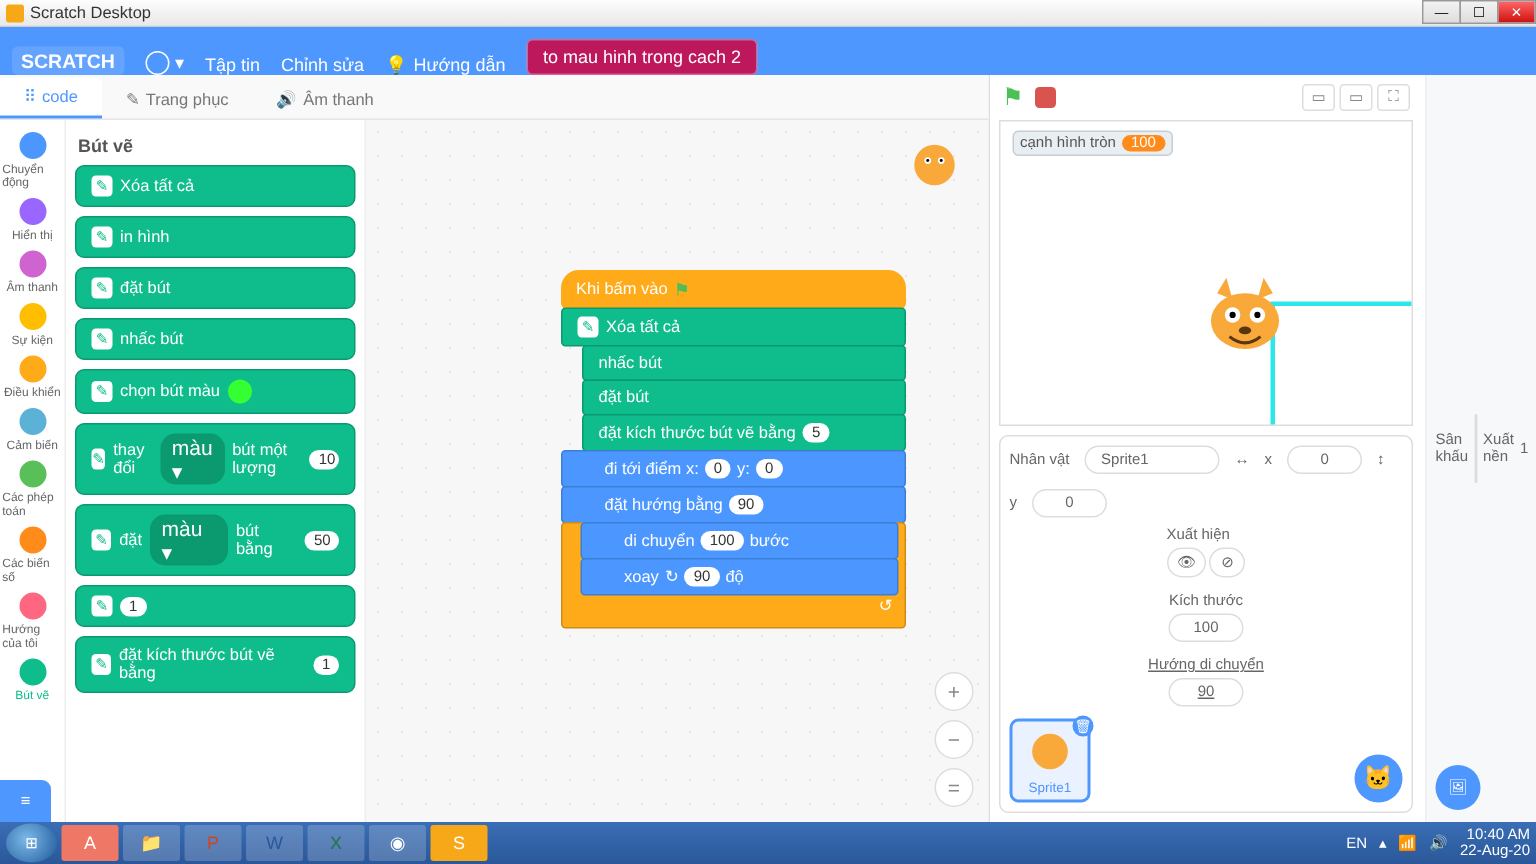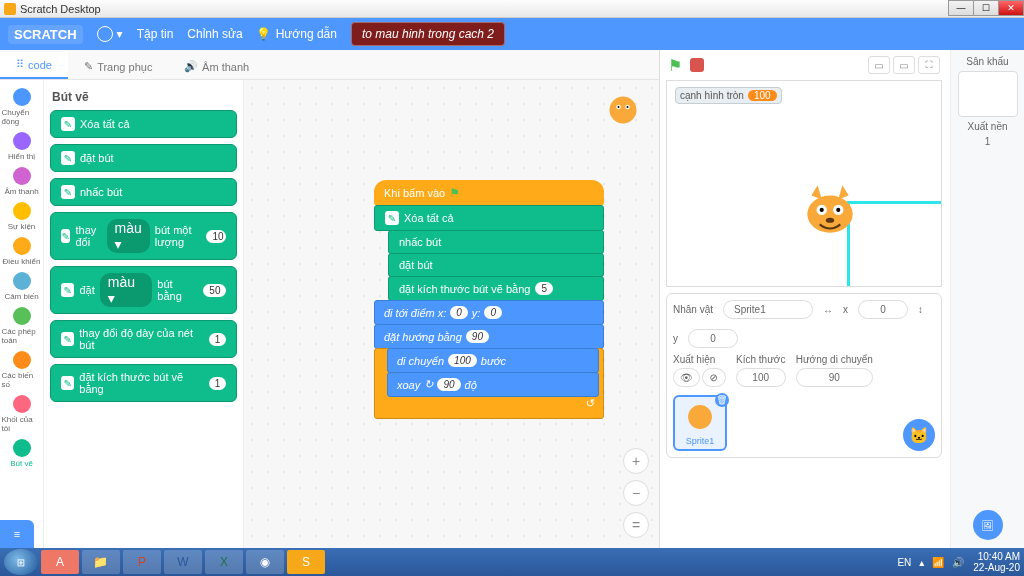--- a/index.html
+++ b/index.html
@@ -7,24 +7,24 @@
 
 
 .titlebar { height: 18px; background: linear-gradient(#fdfdfd,#e8e8e8); border-bottom: 1px solid #ccc; display: flex; align-items: center; padding: 0 4px; position: relative; }
 .titlebar .icon { width: 12px; height: 12px; background: #f7a818; border-radius: 2px; margin-right: 4px; }
 .titlebar .title { font-size: 11px; color: #333; }
 .titlebar .winbtns { position: absolute; right: 0; top: 0; display: flex; }
 .titlebar .winbtns span { width: 26px; height: 16px; border: 1px solid #999; background: linear-gradient(#f3f3f3,#ddd); margin-left:-1px; display:flex; align-items:center; justify-content:center; font-size:9px;}
 .titlebar .winbtns .close { background: linear-gradient(#f66,#c11); color:#fff; }
 
 
-.menubar { height: 32px; background: #4d97ff; display: flex; align-items: center; padding: 0 8px; color: #fff; font-size: 12px; gap: 14px; }
+.menubar { height: 32px; background: #4d97ff; display: flex; align-items: flex-end; padding: 0 8px; color: #fff; font-size: 12px; gap: 14px; }
 .menubar .logo { font-weight: bold; background:#fff2; padding:2px 6px; border-radius:4px; font-size:13px;}
 .menubar .menuitem { cursor: pointer; display:flex; align-items:center; gap:4px;}
-.menubar .project { background: #7f1d1d; border:1px solid #fff5; padding: 4px 10px; border-radius: 4px; font-style: italic; }
+.menubar .project { background: #be185d; border:1px solid #fff5; padding: 4px 10px; border-radius: 4px; }
 .globe { width:16px; height:16px; border:1.5px solid #fff; border-radius:50%; position:relative;}
 
 
 .main { display: flex; height: calc(576px - 18px - 32px - 28px); }
 .left { width: 660px; display: flex; flex-direction: column; border-right: 1px solid #ddd; }
 .tabs { height: 30px; background: #f9f9f9; border-bottom: 1px solid #e5e5e5; display: flex; align-items:flex-end;}
 .tab { padding: 6px 16px; color: #777; font-size:11px; display:flex; align-items:center; gap:4px;}
 .tab.active { color:#4d97ff; border-bottom:2px solid #4d97ff; background:#fff;}
 .workbench { flex:1; display:flex; overflow:hidden;}
 .catcol { width:44px; background:#fff; border-right:1px solid #eee; display:flex; flex-direction:column; align-items:center; padding-top:6px; gap:2px;}
@@ -39,21 +39,21 @@
 .pen-icon::before{content:"✎"; color:#0fbd8c; font-size:10px;}
 .pill{ background:#fff; color:#333; border-radius:10px; padding:1px 6px; font-size:10px; min-width:16px; text-align:center; display:inline-block;}
 .dropdown{ background:#0b9970; color:#fff; border-radius:10px; padding:1px 8px; font-size:14px;}
 .color-swatch{width:16px;height:16px;border-radius:50%;background:#3f3;display:inline-block;}
 
 .canvas { flex:1; background:#f7f7f7; background-image: radial-gradient(#e6e6e6 1px, transparent 1px); background-size:16px 16px; position:relative;}
 .script { position:absolute; left:130px; top:100px; width:230px;}
 .hat-block{ background:#ffab19; color:#fff; font-size:11px; border-radius:12px 12px 4px 4px; padding:6px 10px; display:flex; align-items:center; gap:4px;}
 .flag{ color:#4cbf56; font-size:12px;}
 .stack-pen{ background:#0fbd8c; border:1px solid #0b9970; color:#fff; font-size:11px; padding:5px 10px; margin-top:-1px; border-radius:3px; display:flex; align-items:center; gap:5px;}
-.stack-motion{ background:#4c97ff; border:1px solid #3a7fd5; color:#fff; font-size:11px; padding:5px 9px; margin-top:-1px; border-radius:3px; display:flex; align-items:center; gap:4px;font-style:italic;}
+.stack-motion{ background:#4c97ff; border:1px solid #3a7fd5; color:#fff; font-size:11px; padding:5px 28px; margin-top:-1px; border-radius:3px; display:flex; align-items:center; gap:4px;}
 .c-wrap{ background:#ffab19; border:1px solid #cf8b17; border-radius:3px; margin-top:-1px; padding-bottom:8px;}
 .c-head{ color:#fff; font-size:11px; padding:5px 10px; display:flex; align-items:center; gap:4px;}
 .c-body{ margin-left:12px; margin-right:4px;}
 .zoom-btns{ position:absolute; right:10px; bottom:10px; display:flex; flex-direction:column; gap:6px;}
 .zoom-btns span{ width:26px; height:26px; background:#fff; border:1px solid #ddd; border-radius:50%; display:flex; align-items:center; justify-content:center; color:#888; font-size:14px;}
 .thumb-cat{position:absolute; right:18px; top:12px; width:36px; height:36px;}
 
 .right { flex:1; display:flex; gap:2px;}
 .stagecol{ flex:1; display:flex; flex-direction:column;}
 .stagectrl{ height:30px; display:flex; align-items:center; padding:0 8px; gap:8px; justify-content:space-between;}
@@ -69,21 +69,21 @@
 .cat-sprite{position:absolute; left:132px; top:100px; width:62px;}
 
 .spritepane{ margin:6px; border:1px solid #ddd; border-radius:6px; padding:6px; background:#fff;}
 .sp-row{ display:flex; align-items:center; gap:10px; font-size:10px; color:#666; flex-wrap:wrap;}
 .sp-row .field{border:1px solid #ddd; border-radius:12px; padding:3px 10px; min-width:50px; text-align:center;}
 .sp-grid{ display:flex; gap:6px; margin-top:8px; position:relative;}
 .sp-item{ width:54px; border:2px solid #4d97ff; border-radius:6px; padding:3px; text-align:center; font-size:9px; color:#4d97ff; background:#eaf2ff; position:relative;}
 .sp-item .del{position:absolute; right:-4px; top:-4px; width:14px; height:14px; background:#4d97ff; border-radius:50%; color:#fff; font-size:9px; display:flex; align-items:center; justify-content:center;}
 .fab{ position:absolute; right:6px; bottom:6px; width:32px; height:32px; background:#4d97ff; border-radius:50%; display:flex; align-items:center; justify-content:center; color:#fff; font-size:16px;}
 
-.stagerail{ width:74px; background:#f7f8fa; border-left:1px solid #eee; padding:6px; font-size:10px; color:#666; display:flex; flex-direction:column; align-items:center; gap:4px; position:relative;}
+.stagerail{ width:74px; background:#f7f8fa; border-left:1px solid #eee; padding:6px; font-size:10px; color:#666; display:flex; flex-direction:row; align-items:center; gap:4px; position:relative;}
 .stagerail .bd{ width:60px; height:46px; background:#fff; border:1px solid #ddd; border-radius:4px;}
 .stagerail .fab2{ width:30px; height:30px; background:#4d97ff; border-radius:50%; position:absolute; bottom:8px; display:flex; align-items:center; justify-content:center; color:#fff;}
 
 .bottom-left-btn{ position:absolute; left:0; bottom:28px; width:34px; height:28px; background:#4d97ff; border-radius:0 6px 0 0; display:flex; align-items:center; justify-content:center; color:#fff;}
 
 
 .taskbar{ position:absolute; left:0; right:0; bottom:0; height:28px; background:linear-gradient(#3a6eb5,#2a5799); display:flex; align-items:center; padding:0 4px; gap:3px; color:#fff; font-size:10px;}
 .startbtn{ width:34px; height:26px; background:radial-gradient(circle at 40% 40%,#7db9e8,#1e5799); border-radius:50%; display:flex; align-items:center; justify-content:center;}
 .tb-item{ width:38px; height:24px; background:#fff3; border-radius:2px; display:flex; align-items:center; justify-content:center; font-size:12px;}
 .systray{ margin-left:auto; display:flex; align-items:center; gap:8px;}
@@ -158,59 +158,67 @@
           <div class="cat">
             <span class="dot" style="background:#59c059"></span>
             <span>Các phép toán</span>
           </div>
           <div class="cat">
             <span class="dot" style="background:#ff8c1a"></span>
             <span>Các biến số</span>
           </div>
           <div class="cat">
             <span class="dot" style="background:#ff6680"></span>
-            <span>Khối của tôi</span>
+            <span>Hướng của tôi</span>
           </div>
           <div class="cat active">
             <span class="dot" style="background:#0fbd8c"></span>
             <span>Bút vẽ</span>
           </div>
         </div>
 
       <div class="palette">
         <h4>Bút vẽ</h4>
         <div class="block pen-block">
             <span class="pen-icon"></span>
             <span>Xóa tất cả</span>
           </div>
         <div class="block pen-block">
             <span class="pen-icon"></span>
+            <span>in hình</span>
+          </div>
+        <div class="block pen-block">
+            <span class="pen-icon"></span>
             <span>đặt bút</span>
           </div>
         <div class="block pen-block">
             <span class="pen-icon"></span>
             <span>nhấc bút</span>
+          </div>
+        <div class="block pen-block">
+            <span class="pen-icon"></span>
+            <span>chọn bút màu</span>
+            <span class="color-swatch"></span>
           </div>
         <div class="block pen-block">
             <span class="pen-icon"></span>
             <span>thay đổi</span>
             <span class="dropdown"><span>màu</span> ▾</span>
             <span>bút một lượng</span>
             <span class="pill">10</span>
           </div>
         <div class="block pen-block">
             <span class="pen-icon"></span>
             <span>đặt</span>
             <span class="dropdown"><span>màu</span> ▾</span>
             <span>bút bằng</span>
             <span class="pill">50</span>
           </div>
         <div class="block pen-block">
             <span class="pen-icon"></span>
-            <span>thay đổi độ dày của nét bút</span>
             <span class="pill">1</span>
           </div>
         <div class="block pen-block">
             <span class="pen-icon"></span>
             <span>đặt kích thước bút vẽ bằng</span>
             <span class="pill">1</span>
           </div>
       </div>
 
       <div class="canvas">
@@ -309,33 +317,33 @@
       </div>
       <div class="spritepane" style="position:relative;">
         <div class="sp-row">
           <span>Nhân vật</span>
           <span class="field" style="min-width:90px;text-align:left;">Sprite1</span>
           <span>↔</span> x
           <span class="field">0</span>
           <span>↕</span> y
           <span class="field">0</span>
         </div>
-        <div class="sp-row" style="margin-top:6px;">
+        <div class="sp-row" style="margin-top:6px;flex-direction:column;">
           <div style="display:flex;flex-direction:column;gap:3px;">
             <span>Xuất hiện</span>
             <div style="display:flex;gap:2px;">
               <span class="field" style="min-width:24px;padding:3px 6px;">👁</span>
               <span class="field" style="min-width:24px;padding:3px 6px;">⊘</span>
             </div>
           </div>
           <div style="display:flex;flex-direction:column;gap:3px;align-items:center;">
             <span>Kích thước</span>
             <span class="field">100</span>
           </div>
-          <div style="display:flex;flex-direction:column;gap:3px;">
+          <div style="display:flex;flex-direction:column;gap:3px;align-items:center;text-decoration:underline;">
             <span>Hướng di chuyển</span>
             <span class="field">90</span>
           </div>
         </div>
         <div class="sp-grid">
           <div class="sp-item">
             <span class="del">🗑</span>
             <svg viewBox="0 0 40 40" style="width:100%;height:34px;">
                 <circle cx="20" cy="20" r="14" fill="#f9a93a"></circle>
               </svg>

